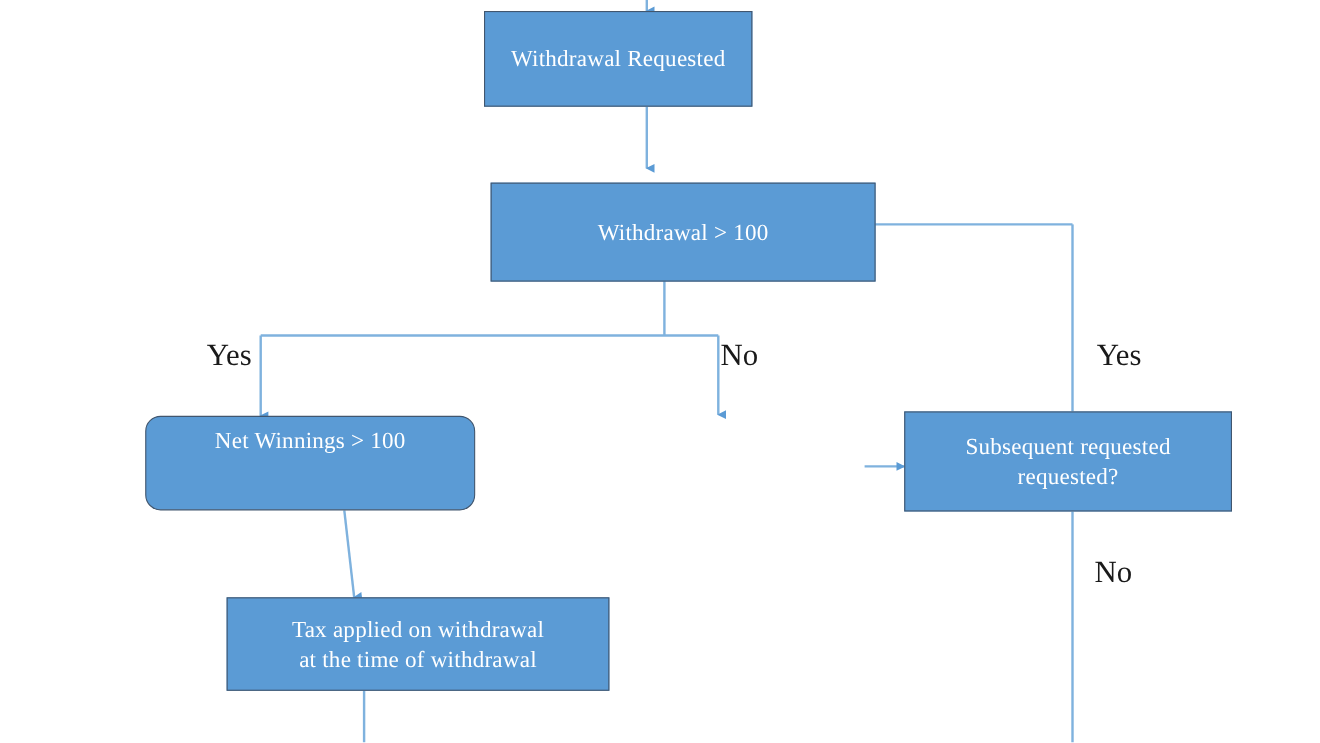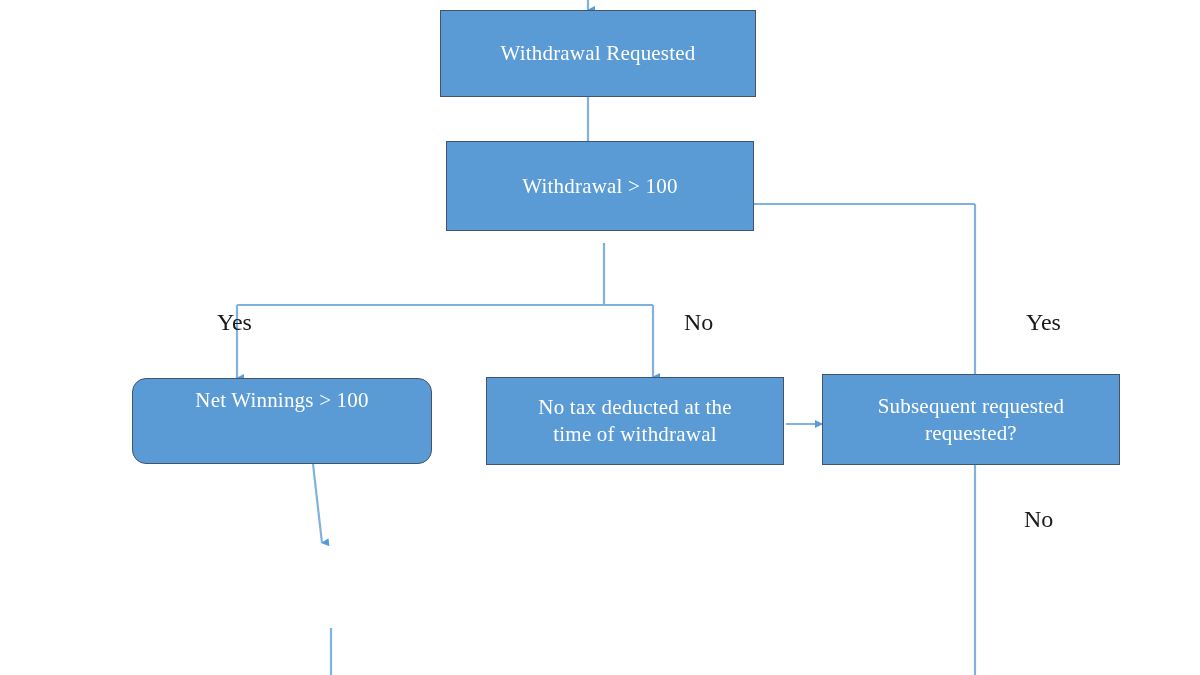--- a/index.html
+++ b/index.html
@@ -37,25 +37,24 @@
     align-items: flex-start;
     padding-top: 8px;
     border-radius: 14px;
   }
   .node.align-center {
     align-items: center;
   }
   .edge-label {
     position: absolute;
     color: #1a1a1a;
-    font-size: 24px;
+    font-size: 28px;
     line-height: 1;
     z-index: 4;
     white-space: nowrap;
-    margin-left: 29px;
   }
   #edges {
     position: absolute;
     left: 0;
     top: 0;
     width: 1200px;
     height: 675px;
     z-index: 1;
     overflow: visible;
   }
@@ -95,31 +94,31 @@
     <line x1="313" y1="464" x2="322" y2="543" stroke="#7FB2DE" stroke-width="2.2" marker-end="url(#ah-down)"></line>
 
     <line x1="331" y1="628" x2="331" y2="690" stroke="#7FB2DE" stroke-width="2.2"></line>
 
     <line x1="975" y1="374" x2="975" y2="204" stroke="#7FB2DE" stroke-width="2.2"></line>
     <line x1="975" y1="204" x2="745" y2="204" stroke="#7FB2DE" stroke-width="2.2" marker-end="url(#ah-left)"></line>
 
     <line x1="975" y1="465" x2="975" y2="690" stroke="#7FB2DE" stroke-width="2.2"></line>
   </svg>
 
-  <div class="node align-center" style="left:440px; top:10px; width:316px; height:87px;">Withdrawal Requested</div>
+  <div class="node align-center" style="left:440px; top:10px; width:244px; height:87px;">Withdrawal Requested</div>
 
-  <div class="node align-center" style="left:446px; top:141px; width:308px; height:90px;">Withdrawal &gt; 100</div>
+  <div class="node align-center" style="left:446px; top:166px; width:350px; height:90px;">Withdrawal &gt; 100</div>
 
   <div class="node align-top" style="left:132px; top:378px; width:300px; height:86px;">Net Winnings &gt; 100</div>
 
-  <div class="node align-center" style="left:486px; top:377px; width:298px; height:88px;">No tax deducted at the
-time of withdrawal</div>
 
   <div class="node align-center" style="left:822px; top:374px; width:298px; height:91px;">Subsequent requested
 requested?</div>
 
+  <div class="node align-center" style="left:206px; top:543px; width:348px; height:85px;">Tax applied on withdrawal
+at the time of withdrawal</div>
 
   <div class="edge-label" style="left:188px; top:310px;">Yes</div>
   <div class="edge-label" style="left:655px; top:310px;">No</div>
   <div class="edge-label" style="left:997px; top:310px;">Yes</div>
   <div class="edge-label" style="left:995px; top:507px;">No</div>
 
 </div>
 
 </body></html>

